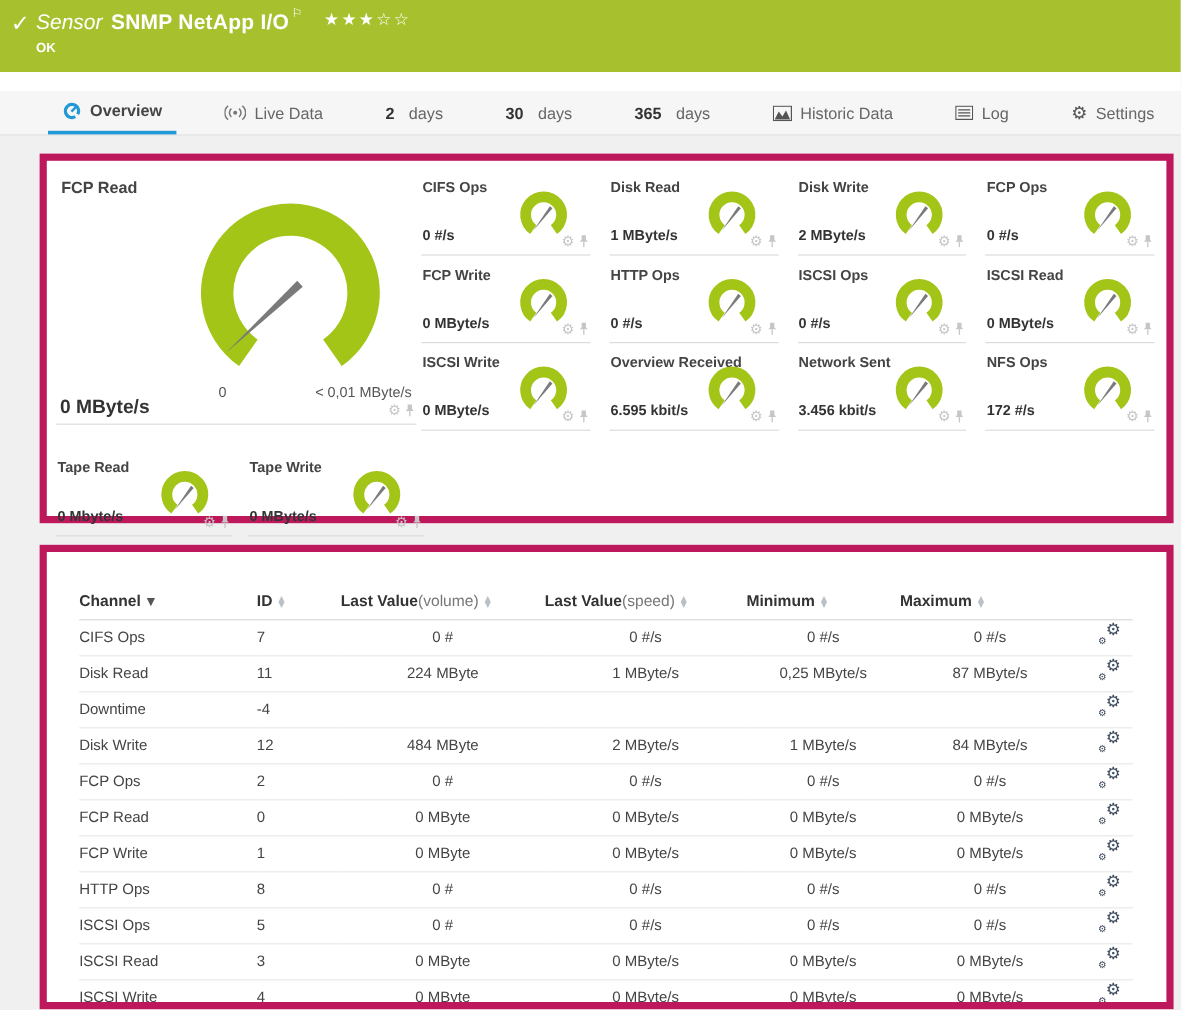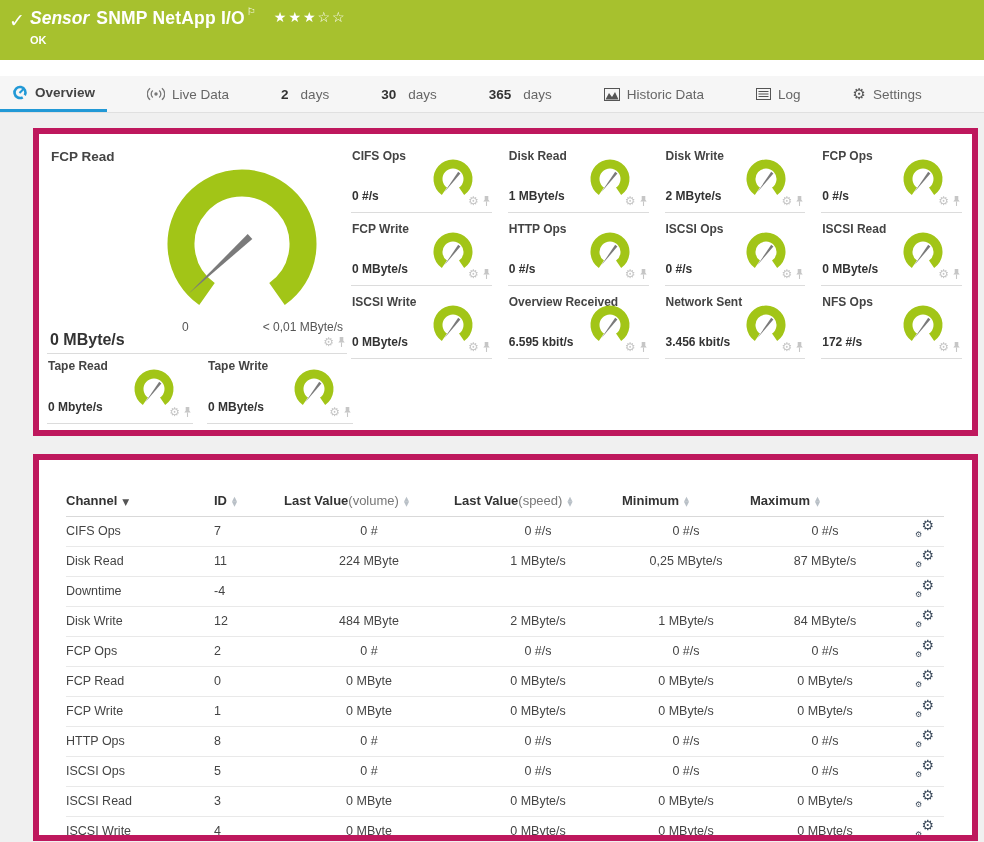--- a/index.html
+++ b/index.html
@@ -16,32 +16,32 @@
     color:#444;
   }
   .glyph{font-family:"DejaVu Sans",sans-serif}
 
   
   .sensor-header{
     height:60px;background:var(--brand-green);color:#fff;position:relative;
   }
   .hdr-check{position:absolute;left:9px;top:9px;font-size:19px;font-weight:bold}
   .hdr-line{position:absolute;left:30px;top:8px;font-size:17.5px;display:flex;align-items:flex-start}
-  .hdr-kicker{font-style:italic;font-weight:700;margin-right:7px}
+  .hdr-kicker{font-style:italic;font-weight:400;margin-right:7px}
   .hdr-title{font-weight:700;letter-spacing:.2px}
   .hdr-flag{font-size:10px;margin-left:2px;margin-top:-2px}
   .hdr-stars{font-size:14px;letter-spacing:2px;margin-left:18px;margin-top:1px}
   .hdr-status{position:absolute;left:30px;top:34px;font-size:11px;font-weight:bold}
 
   
   .tab-gap{height:16px;background:#fff}
   .tabbar{
     height:37px;background:#f6f6f6;border-bottom:1px solid #e0e0e0;
-    display:flex;align-items:stretch;gap:28px;
-    font-size:13.5px;color:#666;white-space:nowrap;
+    display:flex;align-items:stretch;padding-left:30px;gap:28px;
+    font-size:13.5px;color:#666;white-space:nowrap;justify-content:center;
   }
   .tab{display:flex;align-items:center;gap:7px;padding:0 12px;cursor:pointer}
   .tab.active{border-bottom:3px solid var(--accent-blue);color:#444;font-weight:600}
   .tab b{color:#333;font-weight:700}
   .tab .unit{margin-left:5px}
   .tab svg{flex:0 0 auto}
   .tab .gearglyph{font-size:15px;color:#555;line-height:1}
 
   
   .panel{background:#fff;border:6px solid #be185d;margin-left:33px;margin-right:6px;position:relative}
@@ -64,21 +64,21 @@
     display:grid;grid-template-columns:repeat(4,1fr);column-gap:16px;grid-auto-rows:73px;
   }
   .gcell{position:relative;border-bottom:1px solid #dcdcdc;cursor:pointer}
   .gtitle{position:absolute;left:1px;top:9px;font-size:12px;font-weight:600;color:#444}
   .gsvg{position:absolute;right:14px;top:16px}
   .gvalue{position:absolute;left:1px;bottom:9px;font-size:12px;font-weight:700;color:#333}
   .cell-icons{position:absolute;right:1px;bottom:5px;display:flex;align-items:center;gap:3px}
   .mini-gear{font-size:12px;color:#c6c6c6;line-height:1;cursor:pointer}
   .mini-pin{fill:#c6c6c6;cursor:pointer}
 
-  .tape-row{position:absolute;left:8px;top:216px;display:flex;gap:14px}
+  .tape-row{position:absolute;left:8px;top:239px;display:flex;gap:14px}
   .tape-row .gcell{width:146px;height:74px}
 
   
   table.channels{
     margin:26px 28px 12px 27px;width:calc(100% - 55px);
     border-collapse:collapse;table-layout:fixed;font-size:12.5px;
   }
   table.channels col.c1{width:148px}
   table.channels col.c2{width:70px}
   table.channels col.c3{width:170px}

